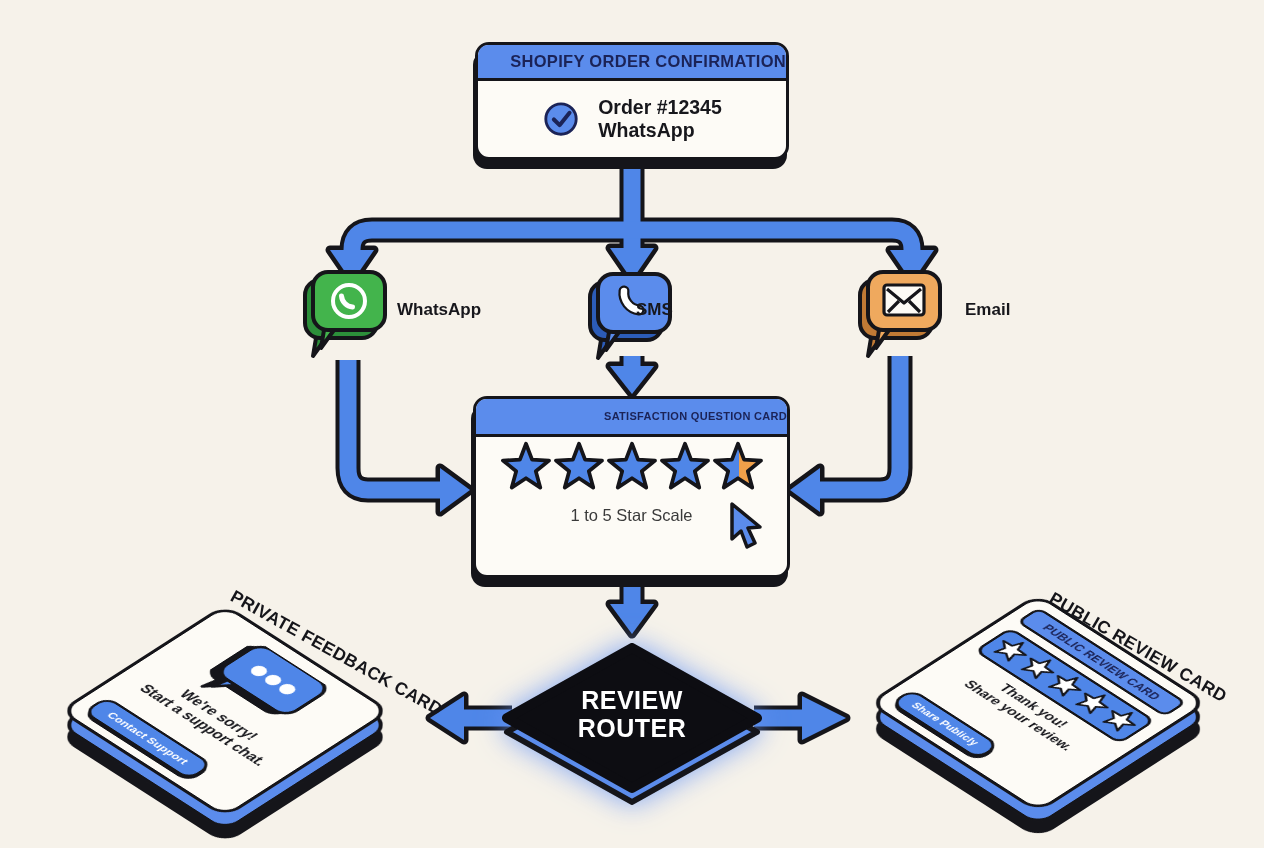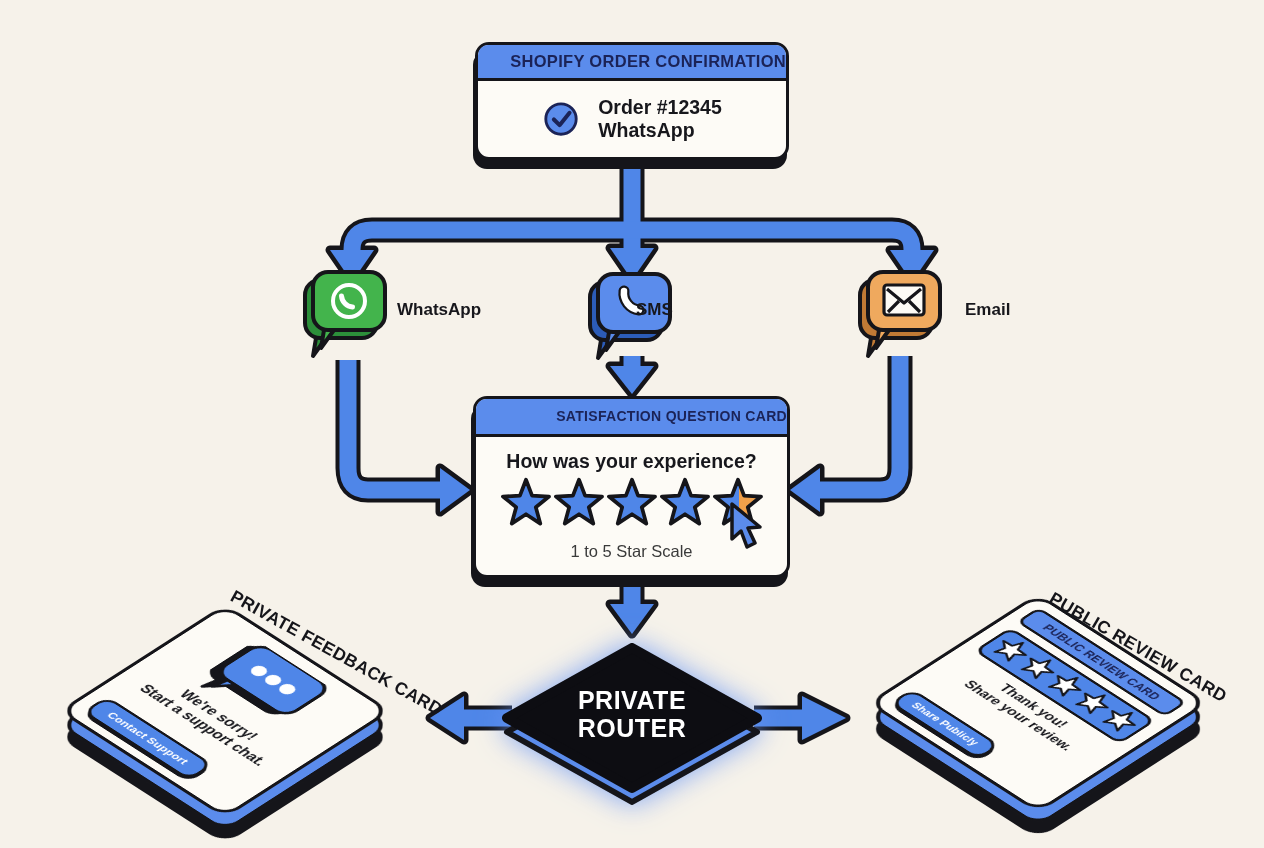--- a/index.html
+++ b/index.html
@@ -23,21 +23,21 @@
     text-align:right;letter-spacing:.3px;
   }
   #order-card{left:475px;top:42px;width:314px;height:118px;}
   #order-card .card-header{height:33px;line-height:33px;font-size:16.5px;}
   #order-card .card-body{
     display:flex;align-items:center;justify-content:center;gap:18px;height:76px;
   }
   .order-text{font-size:19.5px;font-weight:bold;line-height:1.2;color:#17171c;}
 
   #question-card{left:473px;top:396px;width:317px;height:182px;}
-  #question-card .card-header{height:35px;line-height:35px;font-size:14px;}
+  #question-card .card-header{height:35px;line-height:35px;font-size:11px;}
   .question-text{margin-top:13px;text-align:center;font-size:19.5px;font-weight:bold;color:#17171c;}
   .stars-row{display:block;margin:2px auto 0;}
   .scale-label{text-align:center;font-size:16.5px;color:#3a3a3a;margin-top:9px;}
 
   
   .channel-icon{position:absolute;z-index:2;}
   .channel-label{position:absolute;z-index:2;font-size:17px;font-weight:bold;color:#17171c;}
 
   
   #star-cursor{position:absolute;left:727px;top:501px;z-index:5;}
@@ -211,42 +211,41 @@
     <rect x="16" y="13" width="40" height="30" rx="3" fill="#fdfbf6" stroke="#15151a" stroke-width="3.2"></rect>
     <polyline points="19,17 36,31 53,17" fill="none" stroke="#15151a" stroke-width="3.2" stroke-linejoin="round"></polyline>
     <line x1="20" y1="40" x2="31" y2="29" stroke="#15151a" stroke-width="3.2"></line>
     <line x1="52" y1="40" x2="41" y2="29" stroke="#15151a" stroke-width="3.2"></line>
   </g>
 </svg>
 <div class="channel-label" style="left:965px;top:300px;">Email</div>
 
 <div class="card" id="question-card">
   <div class="card-header">SATISFACTION QUESTION CARD</div>
-  <div class="question-text">How was your experience?</div>
   <svg class="stars-row" width="268" height="58" viewBox="0 0 268 58">
     <use href="#star" x="0" y="1" width="56" height="56" fill="#4f86e8" stroke="#15151a"></use>
     <use href="#star" x="53" y="1" width="56" height="56" fill="#4f86e8" stroke="#15151a"></use>
     <use href="#star" x="106" y="1" width="56" height="56" fill="#4f86e8" stroke="#15151a"></use>
     <use href="#star" x="159" y="1" width="56" height="56" fill="#4f86e8" stroke="#15151a"></use>
     <use href="#star" x="212" y="1" width="56" height="56" fill="url(#halfGrad)" stroke="#15151a"></use>
   </svg>
   <div class="scale-label">1 to 5 Star Scale</div>
 </div>
 
 <svg id="star-cursor" width="42" height="52" viewBox="0 0 42 52">
   <polygon points="5,3 5,38 14,30 20,46 28,42 21,27 33,26" fill="#5b8cec" stroke="#15151a" stroke-width="3.5" stroke-linejoin="round"></polygon>
 </svg>
 
 <div id="router">
   <svg width="300" height="200" viewBox="0 0 300 200">
     <polygon points="150,24 275,94 150,164 25,94" fill="#5b8cec" stroke="#15151a" stroke-width="6" stroke-linejoin="round"></polygon>
     <polygon points="150,10 275,80 150,150 25,80" fill="#0d0d12" stroke="#0d0d12" stroke-width="10" stroke-linejoin="round"></polygon>
   </svg>
   <div class="router-text">
-    <div>PRIVATE</div>
+    <div>REVIEW</div>
     <div>ROUTER</div>
   </div>
 </div>
 
 <div class="outer-label" id="private-card-label">PRIVATE FEEDBACK CARD</div>
 
 <div class="iso-wrap" id="private-card-wrap">
   <div class="iso-layer iso-shadow"></div>
   <div class="iso-layer iso-edge"></div>
   <div class="iso-layer iso-face">

